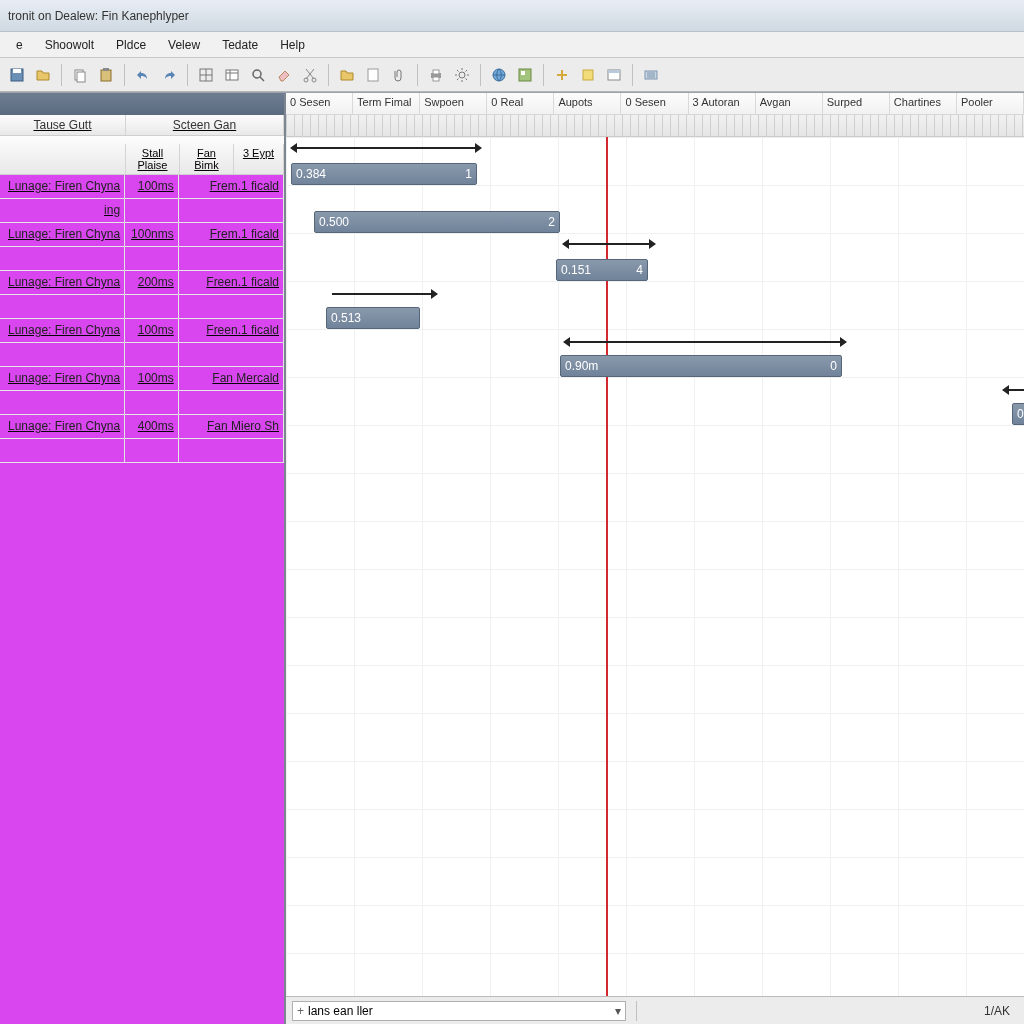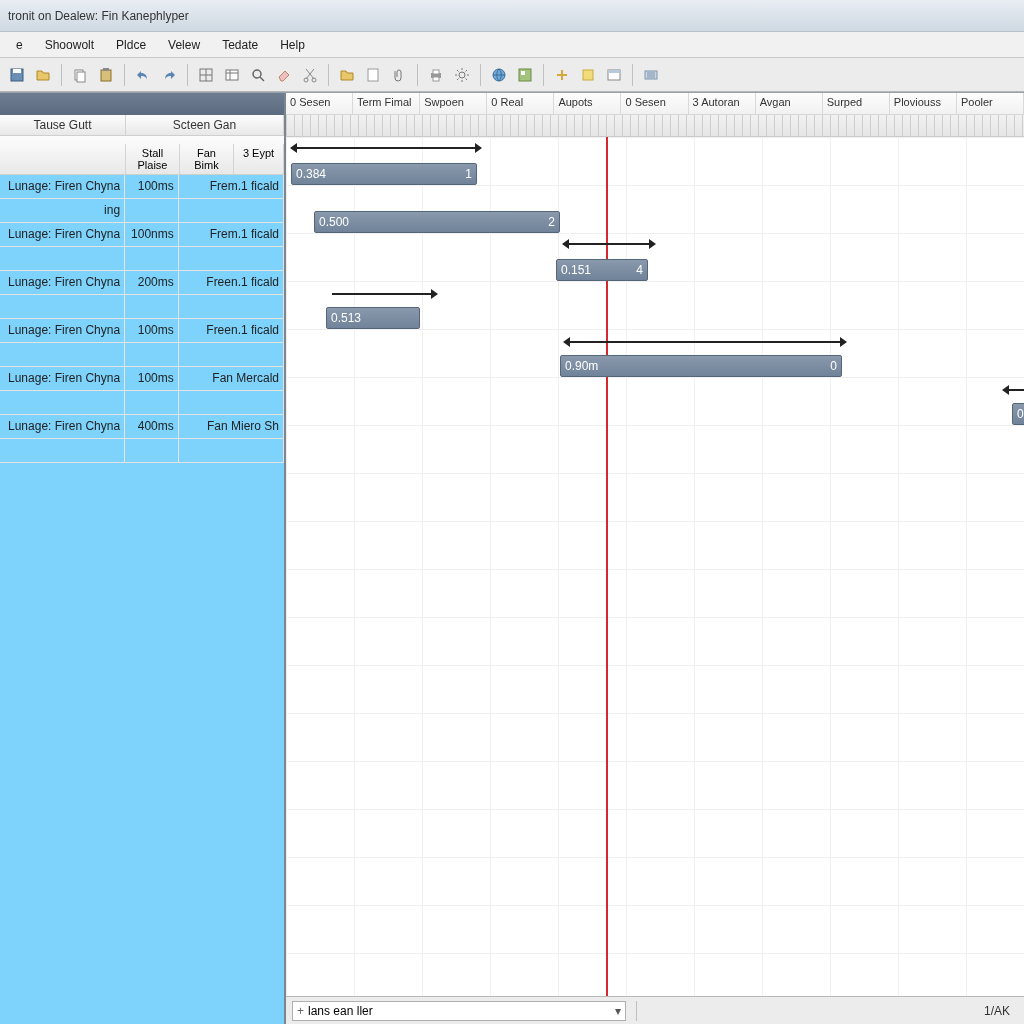--- a/index.html
+++ b/index.html
@@ -7,21 +7,21 @@
 .window { width: 100%; height: 100%; display: flex; flex-direction: column; background: linear-gradient(#dfe6ec,#c8d2db); }
 .titlebar { height: 32px; display: flex; align-items: center; padding: 0 8px; background: linear-gradient(#e8edf3,#cfd9e2); border-bottom: 1px solid #b9c2cb; color: #333; font-size: 13px; }
 .menubar { height: 26px; display: flex; align-items: center; gap: 2px; padding: 0 6px; background: #f1f1f1; border-bottom: 1px solid #c9c9c9; }
 .menubar .menu { padding: 3px 10px; border-radius: 3px; cursor: default; color: #222; }
 .toolbar { height: 34px; display: flex; align-items: center; gap: 4px; padding: 0 6px; background: #ececec; border-bottom: 1px solid #b5b5b5; }
 .toolbar .sep { width: 1px; height: 22px; background: #c0c0c0; margin: 0 3px; }
 .toolbar .tbtn { width: 22px; height: 22px; display: flex; align-items: center; justify-content: center; border: 1px solid transparent; border-radius: 3px; color: #555; }
 .toolbar .tbtn svg { width: 16px; height: 16px; }
 
 .content { flex: 1; display: flex; background: #fff; border-top: 1px solid #9aa3ad; overflow: hidden; }
-.left-panel { width: 286px; border-right: 2px solid #7c8691; background: #7dd3fc; display: flex; flex-direction: column; }
+.left-panel { width: 286px; border-right: 2px solid #7c8691; background: #d946ef; display: flex; flex-direction: column; text-decoration: underline; }
 .panel-hdr { height: 22px; background: linear-gradient(#6f7d91,#5b6b80); color: #fff; display: flex; align-items: center; padding: 0 8px; font-weight: bold; }
 .grid-hdr { display: flex; background: linear-gradient(#fdfdfd,#e8e8e8); border-bottom: 1px solid #cfcfcf; font-size: 11px; }
 .grid-hdr .gh { border-right: 1px solid #d4d4d4; padding: 3px 4px; text-align: center; color: #333; }
 .grid-hdr2 { display: flex; background: linear-gradient(#fdfdfd,#e8e8e8); border-bottom: 1px solid #cfcfcf; }
 .grid-hdr2 .gh { border-right: 1px solid #d4d4d4; padding: 3px 4px; text-align: center; font-size: 11px; margin-top: 8px; }
 .col-a { width: 126px; }
 .col-b { width: 54px; }
 .col-c { width: 106px; }
 .gridbody { flex: 1; overflow: auto; }
 .grow { display: flex; height: 24px; border-bottom: 1px solid #e4e4e4; font-size: 12px; text-align: right; }
@@ -298,21 +298,21 @@
         <div class="tick-row" id="tickrow">
             <div class="tick">0 Sesen</div>
             <div class="tick">Term Fimal</div>
             <div class="tick">Swpoen</div>
             <div class="tick">0 Real</div>
             <div class="tick">Aupots</div>
             <div class="tick">0 Sesen</div>
             <div class="tick">3 Autoran</div>
             <div class="tick">Avgan</div>
             <div class="tick">Surped</div>
-            <div class="tick">Ploviouss</div>
+            <div class="tick">Chartines</div>
             <div class="tick">Pooler</div>
           </div>
         <div class="minor"></div>
       </div>
       <div class="gantt">
         <div class="grid-bg"></div>
         <div class="vgrid"></div>
         <div class="now-line" style="left: 320px;"></div>
         <div id="bars">
             <div class="conn la ra" style="left: 10px; top: 10px; width: 180px;"></div>

